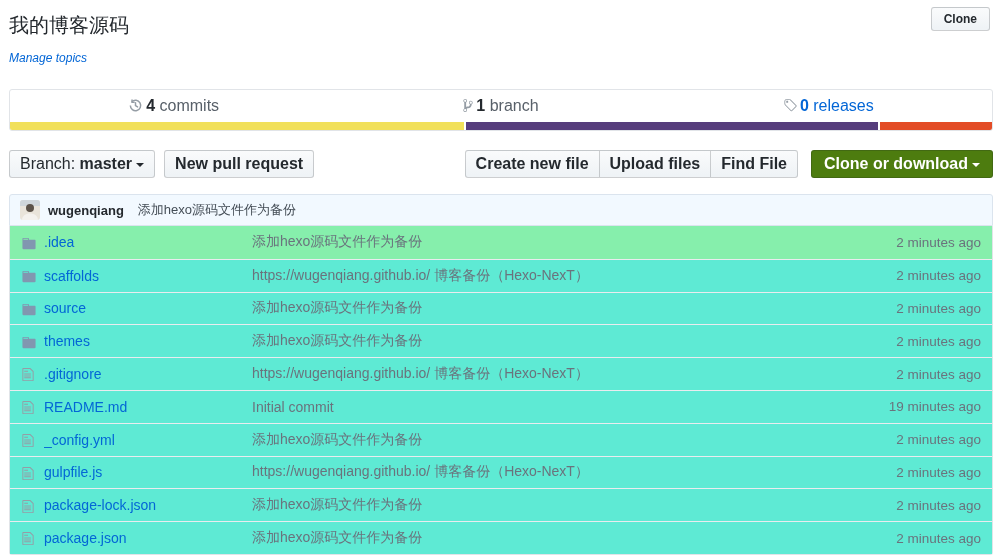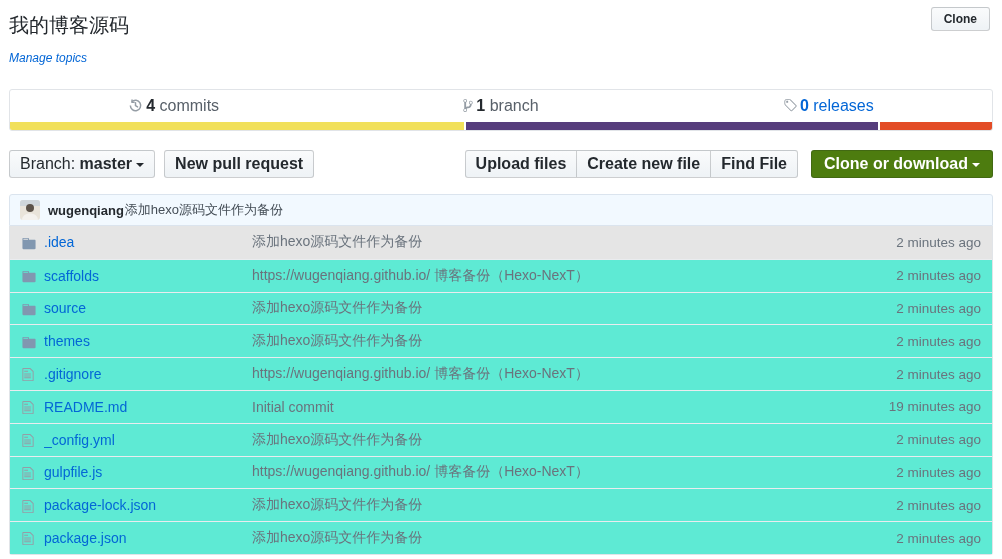--- a/index.html
+++ b/index.html
@@ -75,37 +75,37 @@
     margin-top: 16px;
     display: flex; align-items: center;
     height: 32px;
     background: #f2f9ff;
     border: 1px solid #dbe4ee;
     border-radius: 3px 3px 0 0;
     padding: 0 10px;
     font-size: 13px; color: #444d56;
   }
   .avatar { width: 20px; height: 20px; border-radius: 3px; margin-right: 8px; flex: none; overflow: hidden; }
-  .commit-author { font-weight: 600; color: #24292e; margin-right: 1px; cursor: pointer; }
+  .commit-author { font-weight: 600; color: #24292e; margin-right: 14px; cursor: pointer; }
   .commit-msg { color: #444d56; cursor: pointer; }
   .commit-right { margin-left: auto; color: #586069; }
   .commit-sha { font-family: "DejaVu Sans Mono", "Liberation Mono", monospace; font-size: 12px; color: #444d56; cursor: pointer; }
 
   
   .file-table {
     border: 1px solid #e1e4e8; border-top: 0;
     border-radius: 0 0 3px 3px;
     font-size: 14px;
   }
   .file-row {
     display: flex; align-items: center; height: 32.8px;
     border-top: 1px solid #eaecef;
     background: #5eead4;
   }
-  .file-row:first-child { border-top: 0; background: #e5e5e5; }
+  .file-row:first-child { border-top: 0; background: #86efac; }
   .cell-icon { width: 34px; padding-left: 12px; flex: none; }
   .cell-icon svg { vertical-align: middle; }
   .icon-folder { fill: #8197b0; }
   .icon-file { fill: #959da5; }
   .cell-name { width: 208px; flex: none; overflow: hidden; white-space: nowrap; }
   .file-link { color: #0366d6; cursor: pointer; }
   .cell-msg { flex: 1; overflow: hidden; white-space: nowrap; }
   .msg-link { color: #6a737d; cursor: pointer; }
   .cell-time { width: 150px; flex: none; text-align: right; padding-right: 11px; color: #6a737d; font-size: 13.5px; }
 </style>
@@ -148,22 +148,22 @@
       <div class="lang-seg" style="width: 11.4%; background: rgb(227, 76, 38);"></div>
     </div>
 </div>
 
 
 <div class="toolbar">
   <button class="btn branch-btn"><span class="branch-prefix">Branch:</span> <span>master</span><span class="caret"></span></button>
   <button class="btn">New pull request</button>
   <div class="toolbar-right">
     <div class="btn-group">
+      <button class="btn">Create new file</button>
       <button class="btn">Upload files</button>
-      <button class="btn">Create new file</button>
       <button class="btn">Find File</button>
     </div>
     <button class="btn btn-green"><span>Clone or download</span><span class="caret"></span></button>
   </div>
 </div>
 
 
 <div class="commit-tease">
   <span class="avatar">
     <svg width="20" height="20" viewBox="0 0 20 20">

